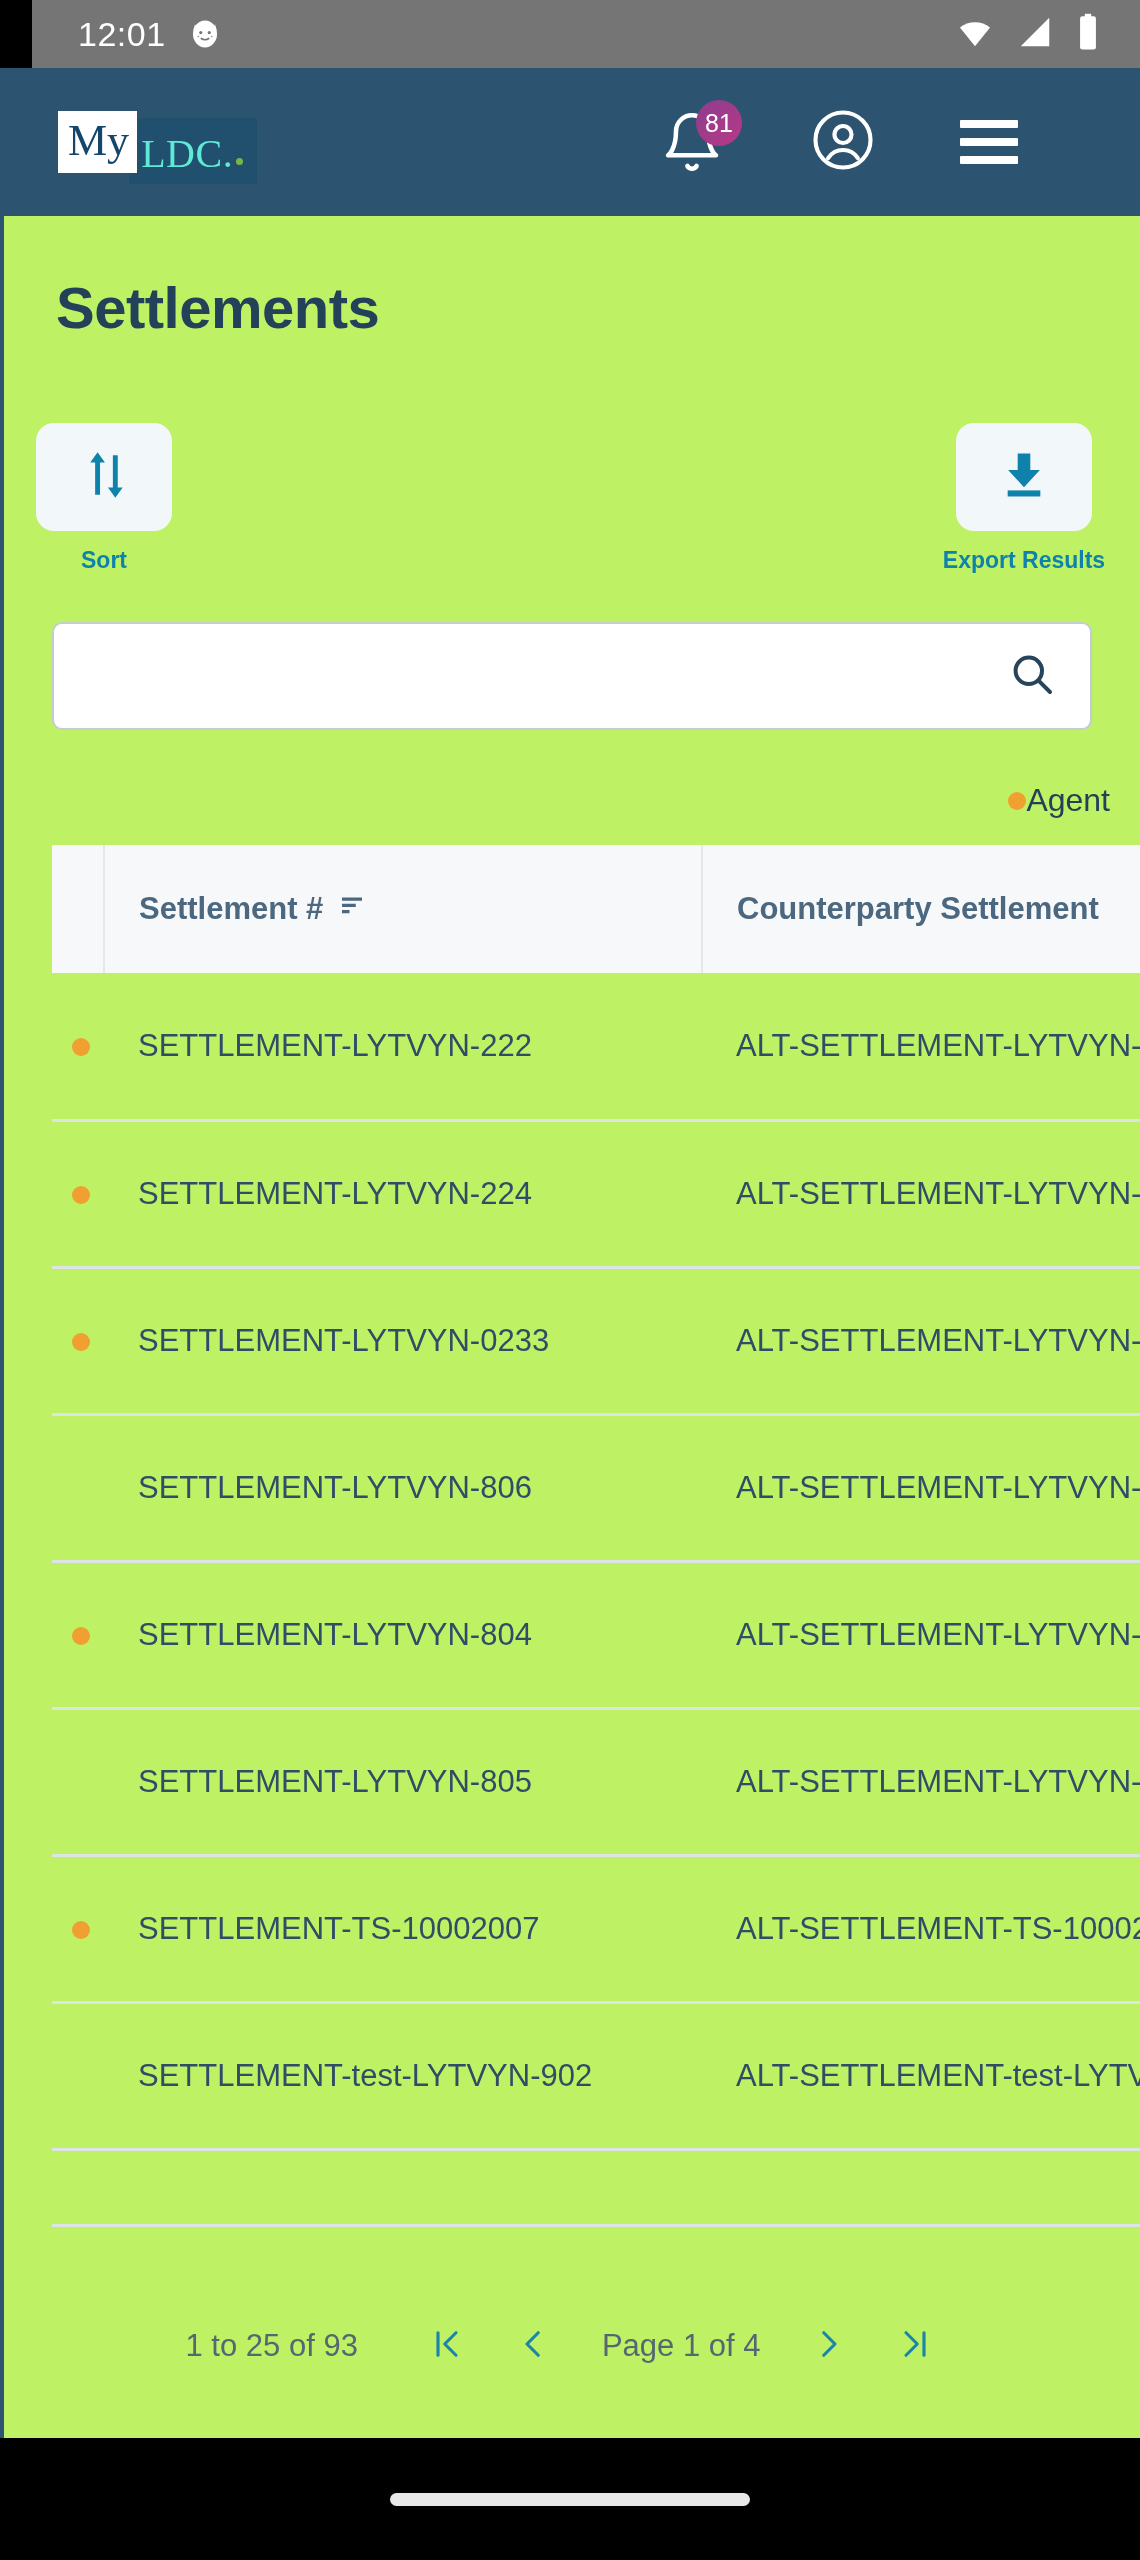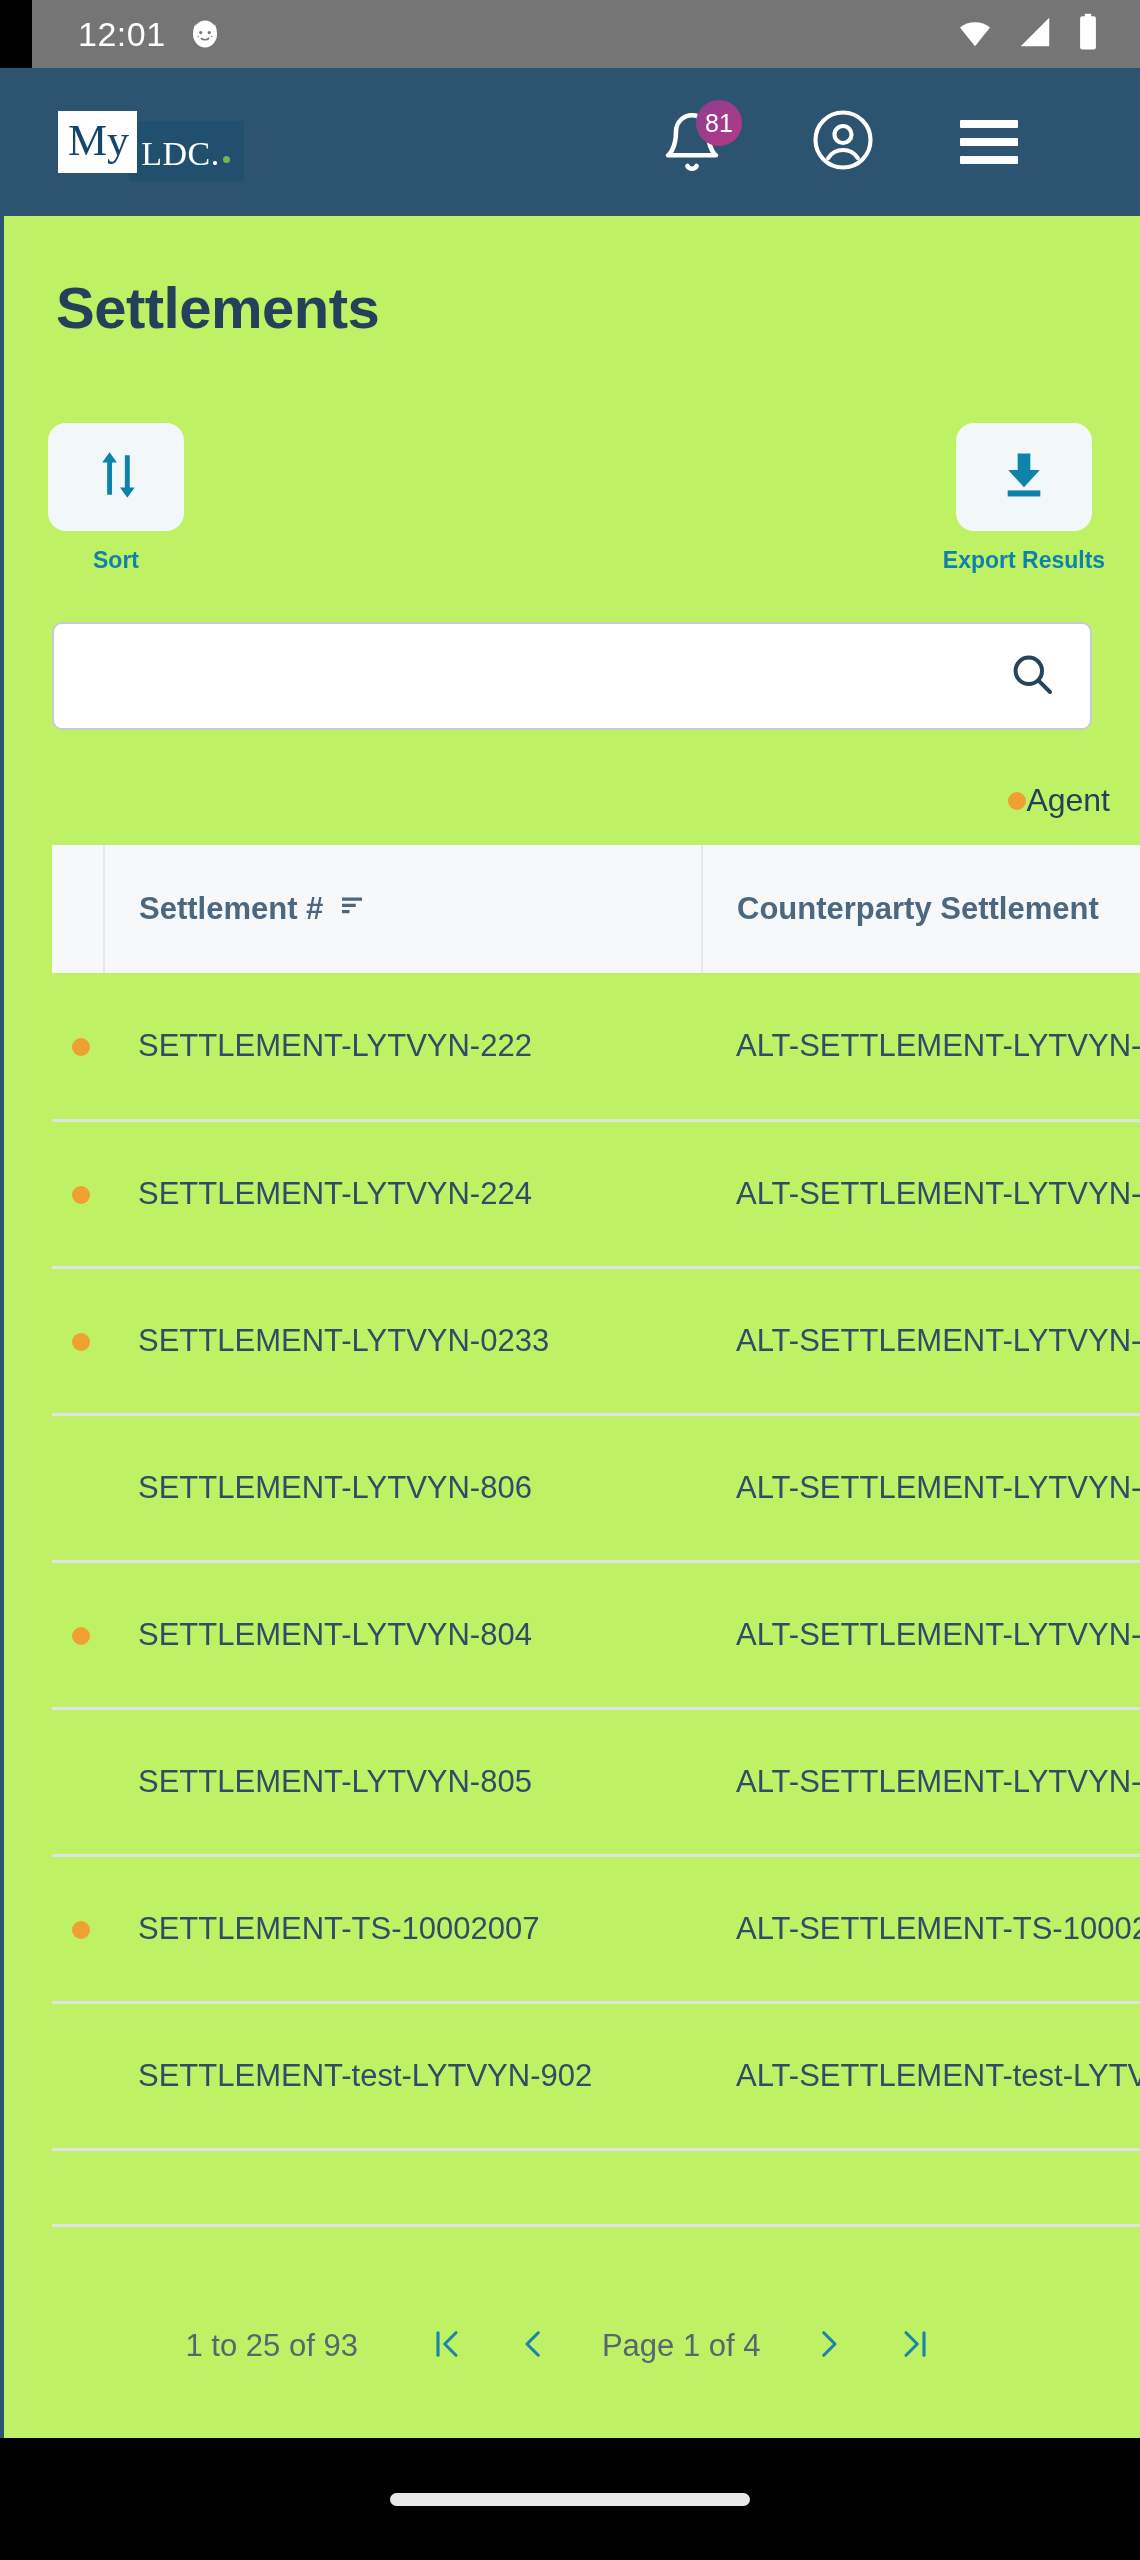--- a/index.html
+++ b/index.html
@@ -61,23 +61,23 @@
     font-family: "Liberation Serif", serif;
     font-size: 44px;
     line-height: 1;
     padding: 8px 8px 10px 10px;
     position: relative;
     z-index: 2;
     margin-left: 20px;
   }
   .logo-ldc {
     background: #21506e;
-    color: #ffffff;
+    color: #5eead4;
     font-family: "Liberation Serif", serif;
-    font-size: 34px;
+    font-size: 40px;
     line-height: 1;
     padding: 16px 14px 10px 12px;
     margin-left: -8px;
     margin-top: 18px;
     position: relative;
     z-index: 1;
     letter-spacing: 0.5px;
   }
   .logo-dot {
     display: inline-block;
@@ -137,21 +137,21 @@
     font-size: 58px;
     font-weight: bold;
     padding: 58px 0 0 52px;
     letter-spacing: -0.5px;
   }
 
   
   .toolbar {
     display: flex;
     justify-content: space-between;
-    padding: 82px 48px 0 44px;
+    padding: 82px 48px 0 32px;
   }
   .tool-btn {
     width: 136px;
     display: flex;
     flex-direction: column;
     align-items: center;
     cursor: pointer;
   }
   .tool-tile {
     width: 136px; height: 108px;

